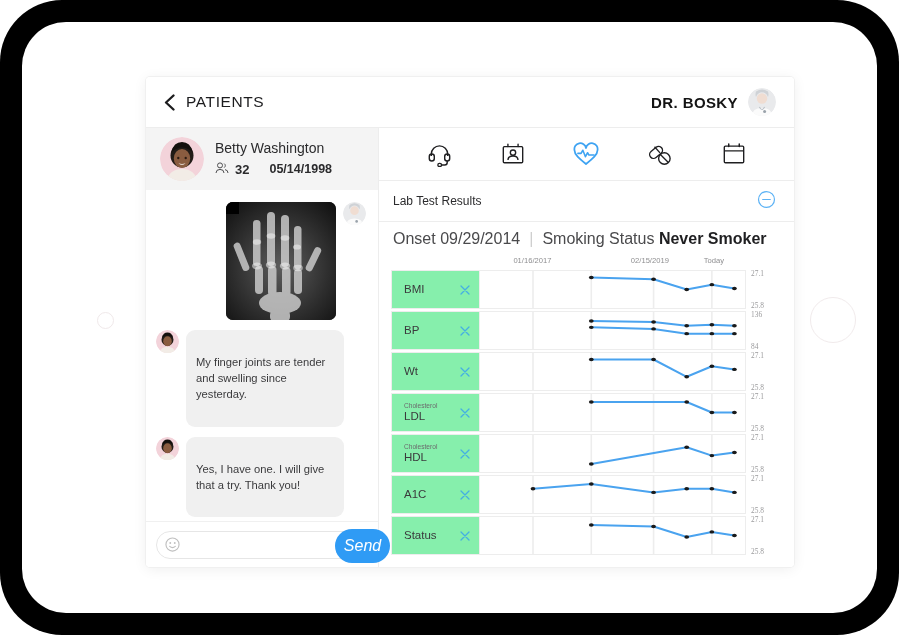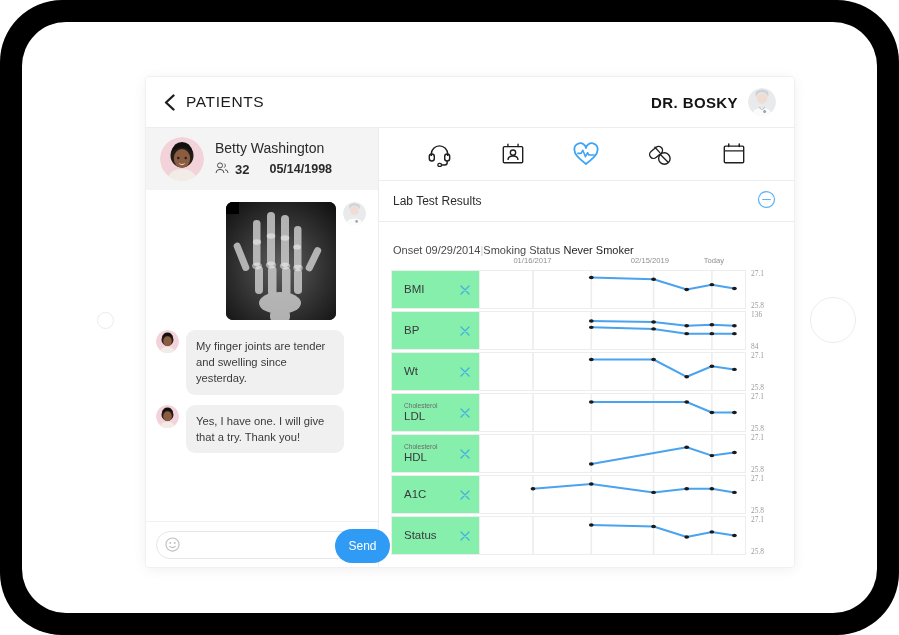--- a/index.html
+++ b/index.html
@@ -93,21 +93,21 @@
   #chat-scroll {
     flex: 1; min-height: 0; overflow: hidden;
     padding: 12px 12px 4px 10px;
     display: flex; flex-direction: column; gap: 10px;
   }
   .msg-row { display: flex; align-items: flex-start; gap: 7px; }
   .msg-row.out { justify-content: flex-end; }
   .bubble {
     max-width: 158px;
     border-radius: 9px;
-    padding: 8px 10px;
+    padding: 24px 10px;
     font-size: 11.2px; line-height: 1.45;
   }
   .bubble.in { background: #f0f0f0; color: #3a3a3c; }
   .bubble.out { background: #2f9bf5; color: #ffffff; }
   .xray-row { display: flex; align-items: flex-start; gap: 7px; justify-content: flex-end; }
   #xray-image {
     width: 110px; height: 118px; border-radius: 7px;
     background: #111; position: relative; overflow: hidden; flex: none;
   }
 
@@ -124,21 +124,21 @@
   #message-input {
     flex: 1; border: 0; outline: 0; background: transparent;
     font-family: "Liberation Sans", sans-serif; font-size: 11px; color: #444;
     padding: 0 58px 0 6px;
   }
   #send-button {
     position: absolute; right: -4px; top: -3px;
     width: 55px; height: 34px; border-radius: 17px;
     background: #2f9bf5; color: #fff; border: 0;
     font-family: "Liberation Sans", sans-serif;
-    font-size: 12px; cursor: pointer;
+    font-size: 16px; cursor: pointer; font-style: italic;
   }
 
   
   #content-panel { flex: 1; display: flex; flex-direction: column; min-width: 0; background: #fff; }
   #icon-tabs {
     height: 53px; flex: 0 0 53px;
     display: flex; align-items: center; justify-content: space-around;
     padding: 0 24px;
     border-bottom: 1px solid #ededed;
   }
@@ -148,25 +148,25 @@
     height: 41px; flex: 0 0 41px;
     display: flex; align-items: center;
     padding: 0 18px 0 14px;
     border-bottom: 1px solid #ededed;
   }
   #section-title { font-size: 12px; color: #2b2b2d; }
   #collapse-icon { margin-left: auto; cursor: pointer; }
 
   #meta-row {
     height: 34px; flex: 0 0 34px;
-    display: flex; align-items: flex-end; 
-    padding: 0 14px; font-size: 11px; color: #4a4a4c;
+    display: flex; align-items: center; gap: 9px;
+    padding: 0 14px; font-size: 16px; color: #4a4a4c;
   }
   #meta-sep { color: #cfcfcf; }
-  #meta-smoking strong { font-weight: normal; color: #1f1f21; }
+  #meta-smoking strong { font-weight: bold; color: #1f1f21; }
 
   
   #chart-table { flex: 1; min-height: 0; padding: 0 8px 0 12px; position: relative; }
   #date-header {
     height: 14px; position: relative; margin-left: 88px; margin-right: 40px;
   }
   .date-label {
     position: absolute; top: 0; font-size: 7.6px; color: #8e8e90;
     transform: translateX(-50%); white-space: nowrap;
   }

